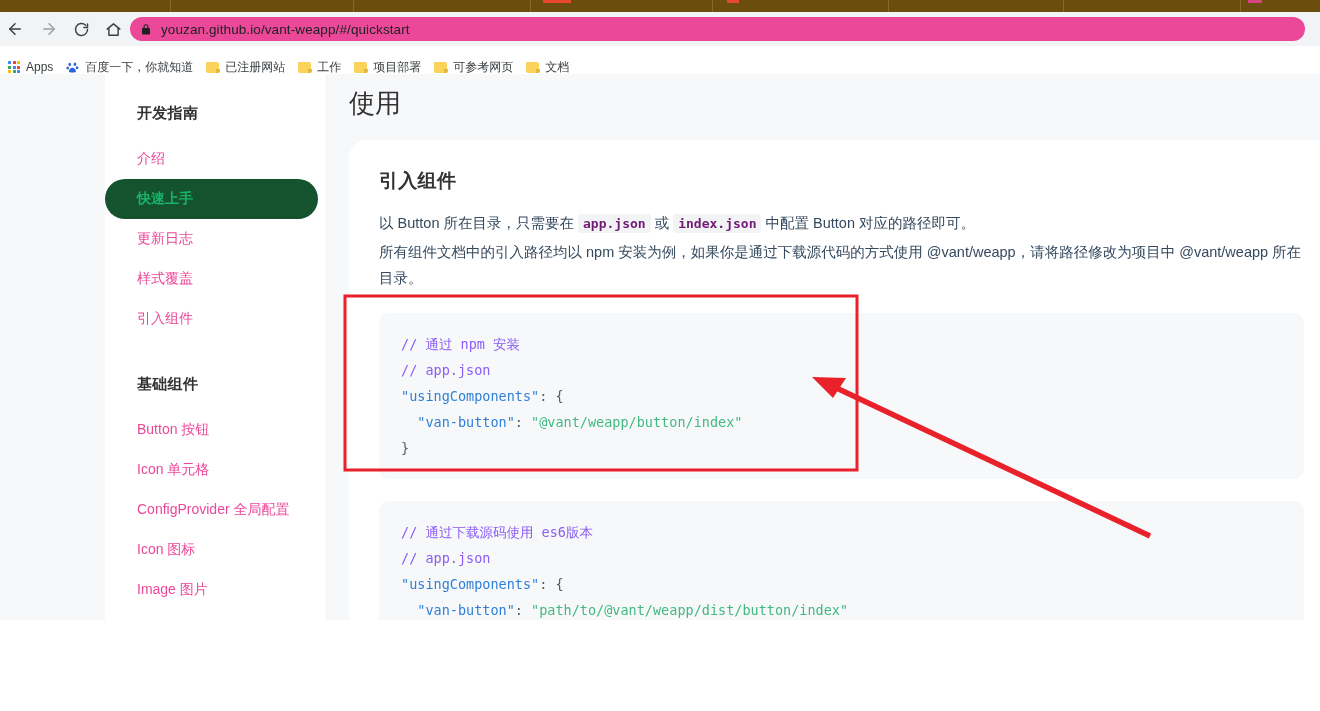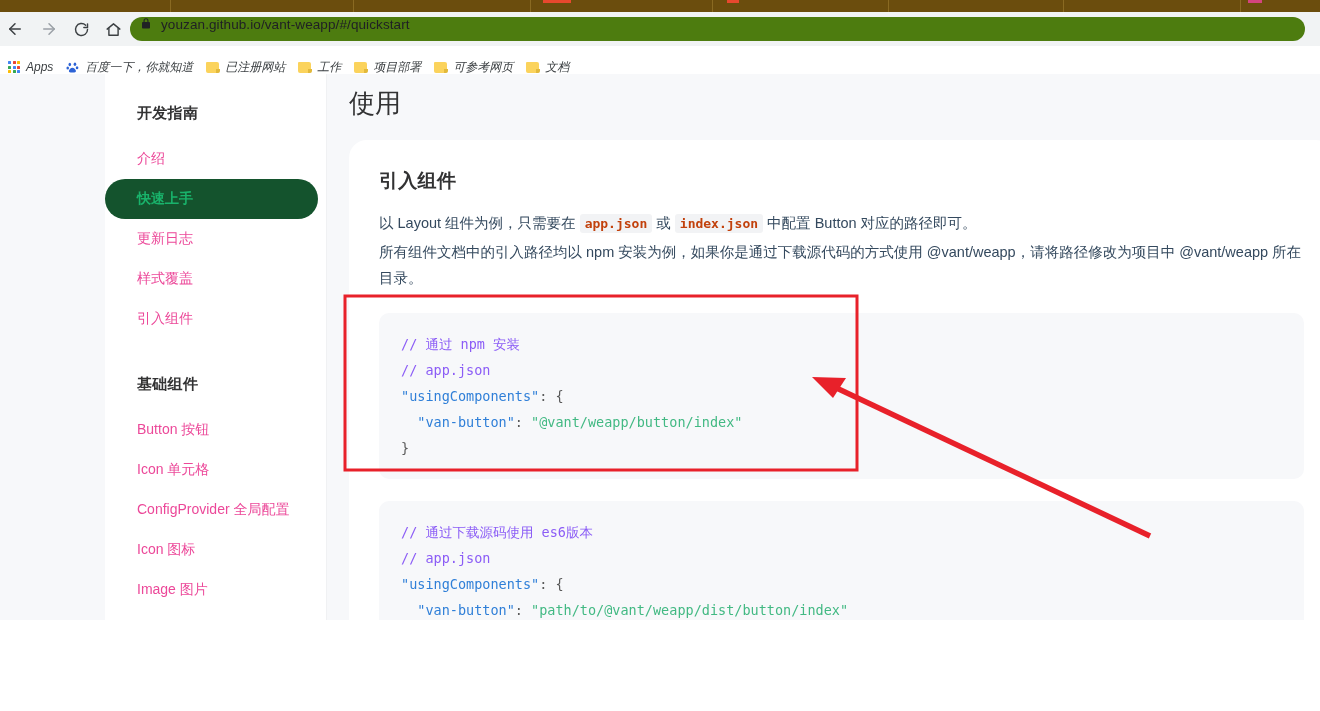--- a/index.html
+++ b/index.html
@@ -24,33 +24,33 @@
     background: #f1f3f4;
   }
   .nav-btn {
     position: absolute; top: 4px; width: 26px; height: 26px;
     display: flex; align-items: center; justify-content: center;
     color: #5f6368;
   }
   .nav-btn svg { display: block; }
   #omnibox {
     position: absolute; left: 130px; top: 5px; width: 1175px; height: 24px;
-    background: #4d7c0f; border-radius: 12px;
-    display: flex; padding: 0 10px;
+    background: #ec4899; border-radius: 12px;
+    display: flex; align-items: center; padding: 0 10px;
   }
   #omnibox .lock { margin-right: 9px; display:flex; }
   #omnibox .url {
     font-size: 13.5px; color: #202124; letter-spacing: .1px;
     white-space: nowrap; overflow: hidden;
   }
 
   #bookmarks {
     position: absolute; left: 0; top: 46px; width: 1320px; height: 43px;
     background: #ffffff; border-bottom: 1px solid #dadce0;
-    display: flex; align-items: center; padding-left: 2px; font-style: italic;
+    display: flex; align-items: center; padding-left: 2px;
   }
   .bm {
     display: flex; align-items: center; height: 22px;
     padding: 0 6px; margin-right: 1px;
     font-size: 12px; color: #3c4043; white-space: nowrap;
   }
   .bm .bmico { margin-right: 6px; display: flex; align-items: center; }
   .folder-ico {
     width: 13px; height: 11px; background: #fbd35c;
     border-radius: 1px 2px 2px 2px; position: relative;
@@ -106,21 +106,21 @@
   #card h2 {
     font-size: 19px; font-weight: bold; color: #323233;
     margin-bottom: 16px; letter-spacing: .3px;
   }
   .para {
     font-size: 14.5px; line-height: 26px; color: #34495e;
     margin-bottom: 2px; max-width: 1010px;
   }
   .para code {
     font-family: "DejaVu Sans Mono", monospace;
-    font-size: 13px; background: #f2f3f5; color: #c2410c;
+    font-size: 13px; background: #f2f3f5; color: #701a75;
     padding: 2px 5px; border-radius: 3px; font-weight: bold;
   }
 
   .codeblock {
     background: #f7f8fa; border-radius: 10px;
     padding: 18px 22px; margin-top: 22px;
     font-family: "DejaVu Sans Mono", monospace;
     font-size: 13.5px; line-height: 26px;
     white-space: pre; color: #4a4a4a;
   }
@@ -308,21 +308,21 @@
     </div>
   </div>
 
   <div id="content">
     <div id="content-title">使用</div>
 
     <div id="card">
       <h2>引入组件</h2>
 
       <div class="para">
-        <span>以 Layout 组件为例，只需要在 </span><code>app.json</code><span> 或 </span><code>index.json</code><span> 中配置 Button 对应的路径即可。</span>
+        <span>以 Button 所在目录，只需要在 </span><code>app.json</code><span> 或 </span><code>index.json</code><span> 中配置 Button 对应的路径即可。</span>
       </div>
 
       <div class="para">所有组件文档中的引入路径均以 npm 安装为例，如果你是通过下载源代码的方式使用 @vant/weapp，请将路径修改为项目中 @vant/weapp 所在目录。</div>
 
       <div class="codeblock"><span class="cm">// 通过 npm 安装</span>
 <span class="cm">// app.json</span>
 <span class="key">"usingComponents"</span><span class="pun">: {</span>
 <span class="pun">  </span><span class="key">"van-button"</span><span class="pun">: </span><span class="str">"@vant/weapp/button/index"</span>
 <span class="pun">}</span></div>
 

